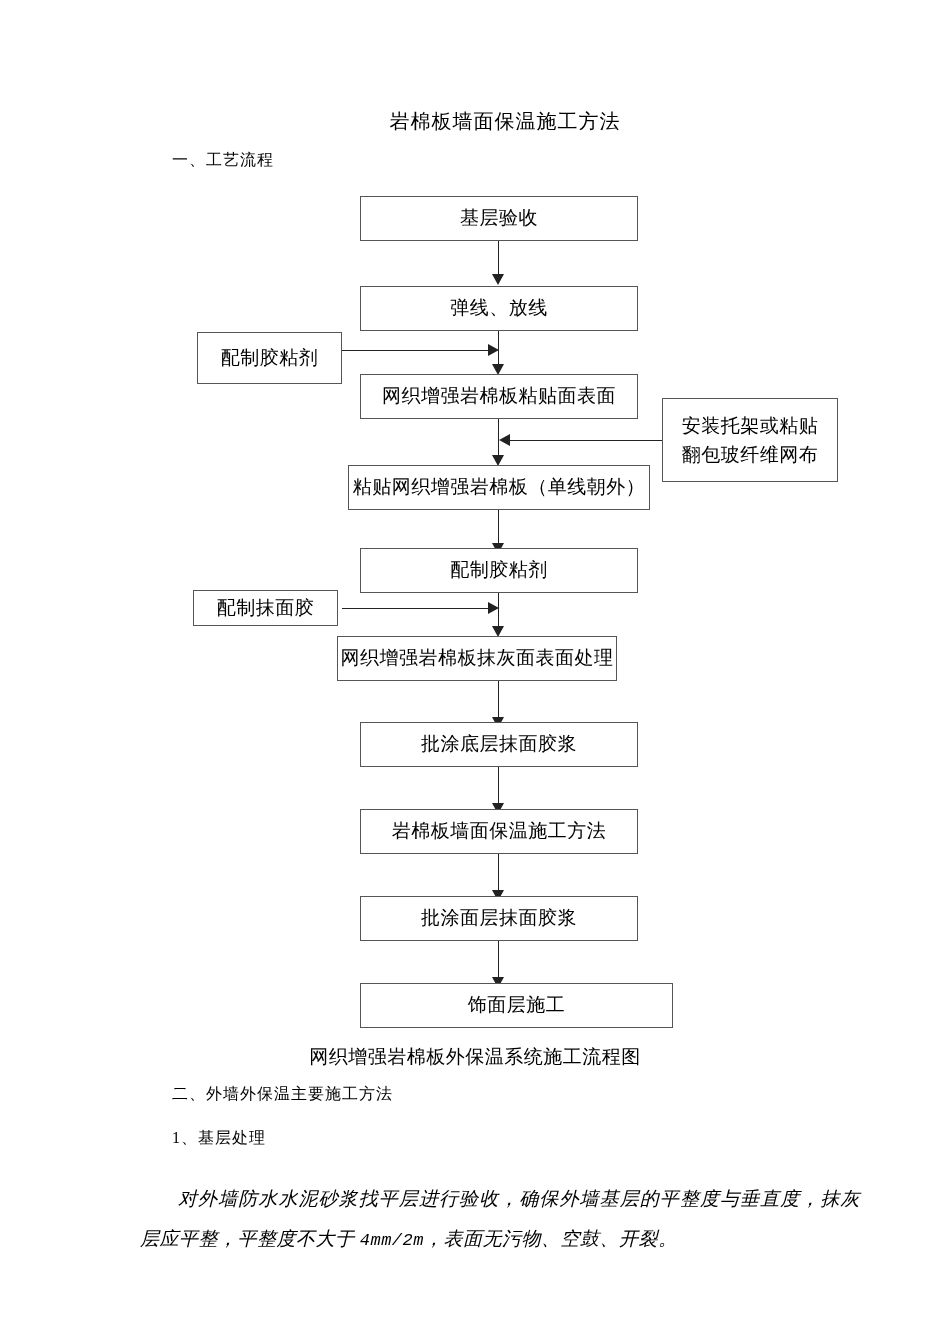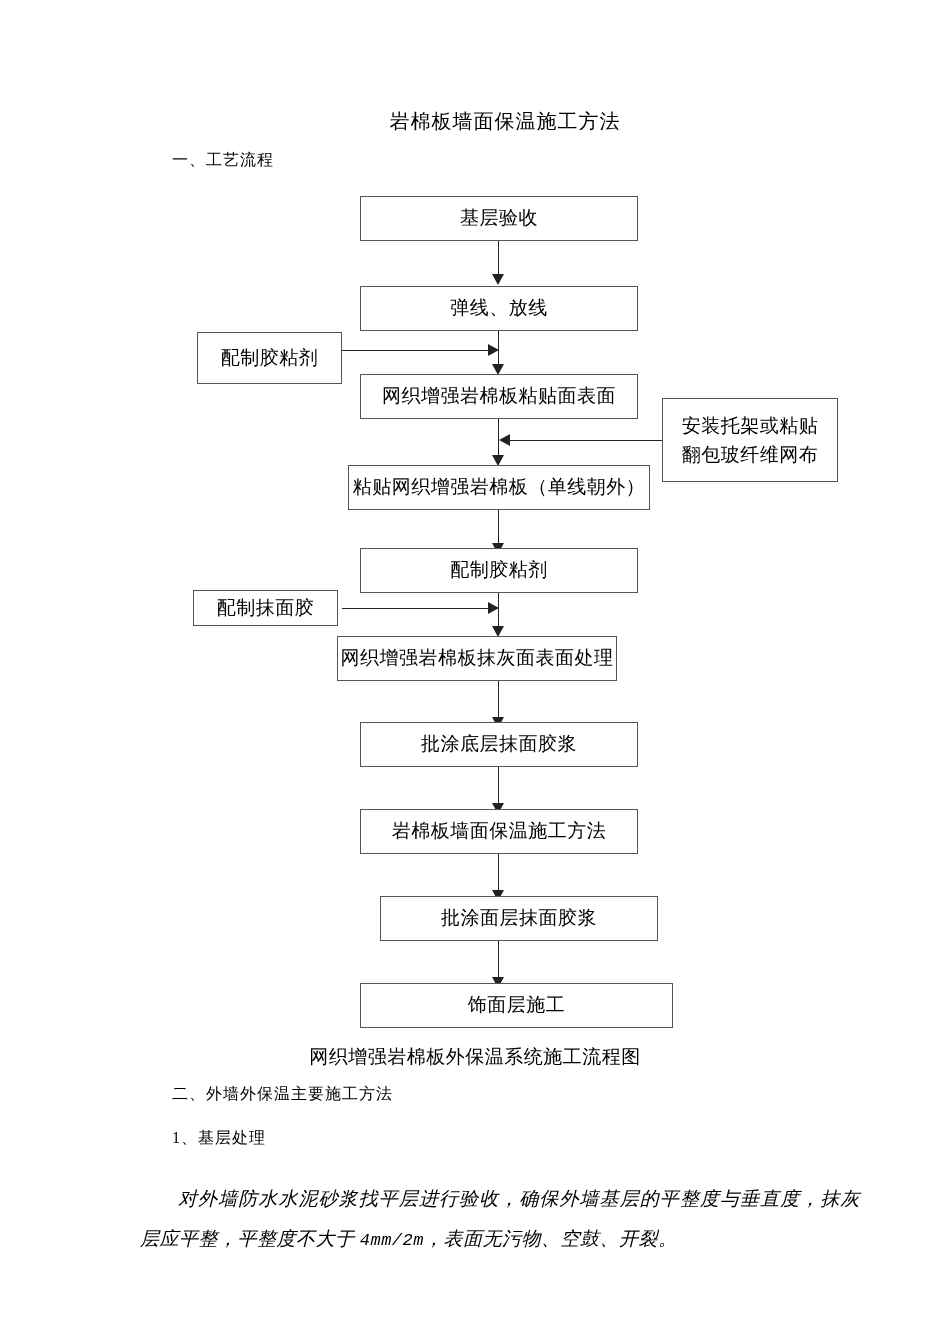--- a/index.html
+++ b/index.html
@@ -199,21 +199,21 @@
     <div class="node" style="left:360px; top:722px; width:278px; height:45px;">批涂底层抹面胶浆</div>
 
     <div class="vline" style="left:498px; top:767px; height:38px;"></div>
     <div class="arrow-down" style="left:492px; top:803px;"></div>
 
     <div class="node" style="left:360px; top:809px; width:278px; height:45px;">岩棉板墙面保温施工方法</div>
 
     <div class="vline" style="left:498px; top:854px; height:38px;"></div>
     <div class="arrow-down" style="left:492px; top:890px;"></div>
 
-    <div class="node" style="left:360px; top:896px; width:278px; height:45px;margin-left:20px;">批涂面层抹面胶浆</div>
+    <div class="node" style="left:360px; top:896px; width:278px; height:45px;">批涂面层抹面胶浆</div>
 
     <div class="vline" style="left:498px; top:941px; height:38px;"></div>
     <div class="arrow-down" style="left:492px; top:977px;"></div>
 
     <div class="node" style="left:360px; top:983px; width:313px; height:45px;">饰面层施工</div>
 
   </div>
 
   <div class="figure-caption">网织增强岩棉板外保温系统施工流程图</div>
 

